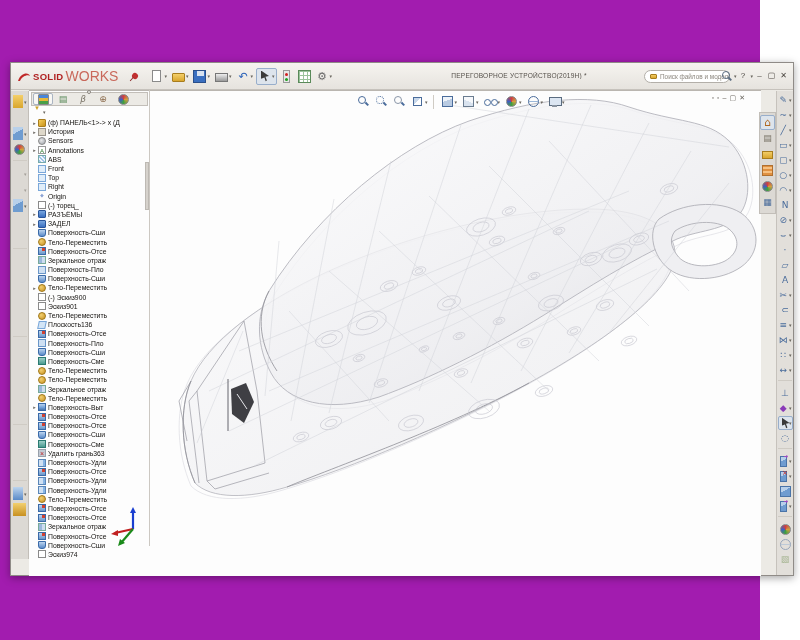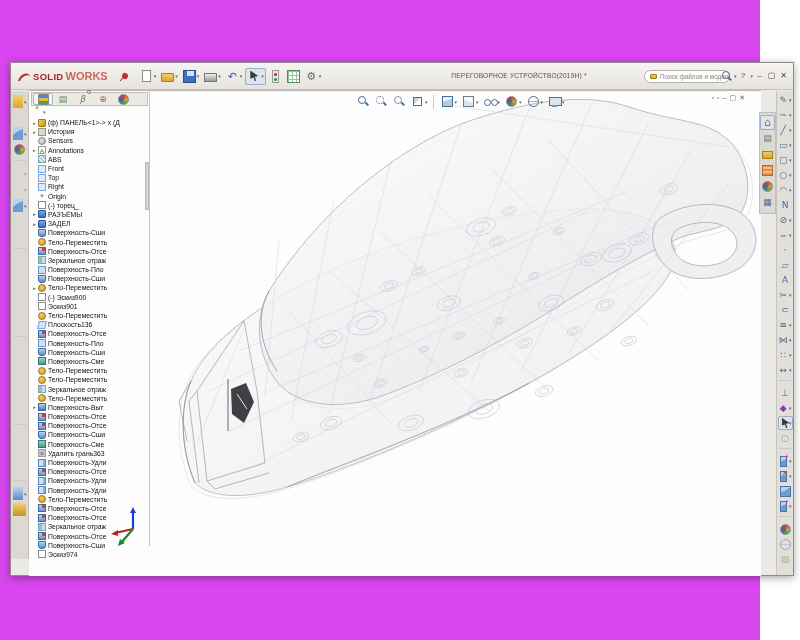--- a/index.html
+++ b/index.html
@@ -1,23 +1,23 @@
 <!DOCTYPE html>
 <html><head>
 <meta charset="utf-8">
 <style>
 *{margin:0;padding:0;box-sizing:border-box}
 html,body{width:800px;height:640px;overflow:hidden;font-family:"Liberation Sans",sans-serif}
-#stage{position:relative;width:760px;height:640px;background:#d946ef}
+#stage{position:relative;width:760px;height:640px;background:#a21caf}
 .appwin{position:absolute;left:10px;top:62px;width:784px;height:514px;background:#eceae5;border:1px solid #8f8b87;box-shadow:0 2px 8px rgba(0,0,0,.35)}
 
 .titlebar{position:relative;height:27px;background:linear-gradient(#f6f4f0,#e6e3de);border-bottom:1px solid #c6c2bc;display:flex;align-items:center;padding-left:5px}
 .logo{display:flex;align-items:center;gap:2px;margin-right:8px}
 .logo b{font-size:9.5px;color:#b02020;letter-spacing:.3px}
-.logo i{font-size:11px;color:#c04838;font-style:normal;font-weight:bold;opacity:.8}
+.logo i{font-size:14px;color:#c04838;font-style:normal;font-weight:normal;opacity:.8}
 .menubar{display:flex;align-items:center}
 .menubar .mb{font-size:8.5px;color:#332f2b;padding:3px 5px;cursor:default}
 .pin{width:6px;height:6px;background:#c03030;border-radius:50%;position:relative;transform:rotate(40deg);margin:0 6px}
 .pin::after{content:"";position:absolute;left:2px;top:5px;width:1px;height:5px;background:#8a2a2a}
 .mtb{display:flex;align-items:center;margin-left:4px}
 .tb{display:inline-flex;align-items:center;justify-content:center;padding:1px;border:1px solid transparent;border-radius:2px;margin-right:1px}
 .tb.act{background:#dde4ec;border-color:#98aecb}
 .tb.dis{opacity:.5}
 .caret{font-size:5px;color:#6a665f;margin-left:1px}
 .tsep{width:4px;height:14px;border-left:1px solid #cfcbc4;margin:0 2px}

